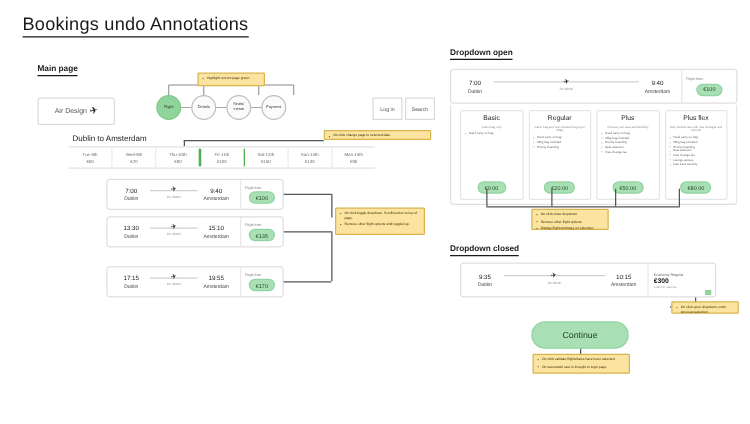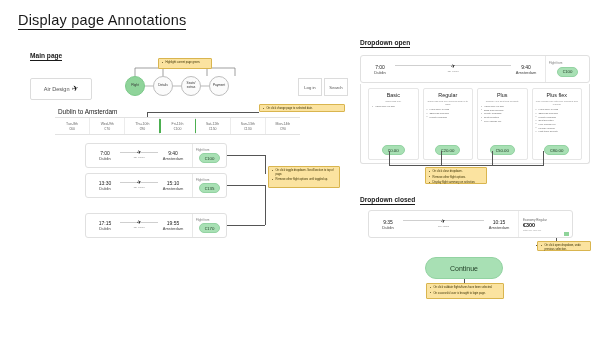--- a/index.html
+++ b/index.html
@@ -165,21 +165,21 @@
   }
 
   
   .conn{position:absolute;background:#555;}
 </style>
 </head>
 <body>
 
 <div class="canvas">
 
-  <div class="doc-title">Display page Annotations</div>
+  <div class="doc-title">Bookings undo Annotations</div>
 
   <div class="section-label" style="left:30px;top:52px;">Main page</div>
 
   <div class="logo-box">
     <span class="logo-text">Air Design</span>
     <span class="logo-plane">✈</span>
   </div>
 
   <div class="btn-pair">
     <div class="sm-btn">Log in</div>

